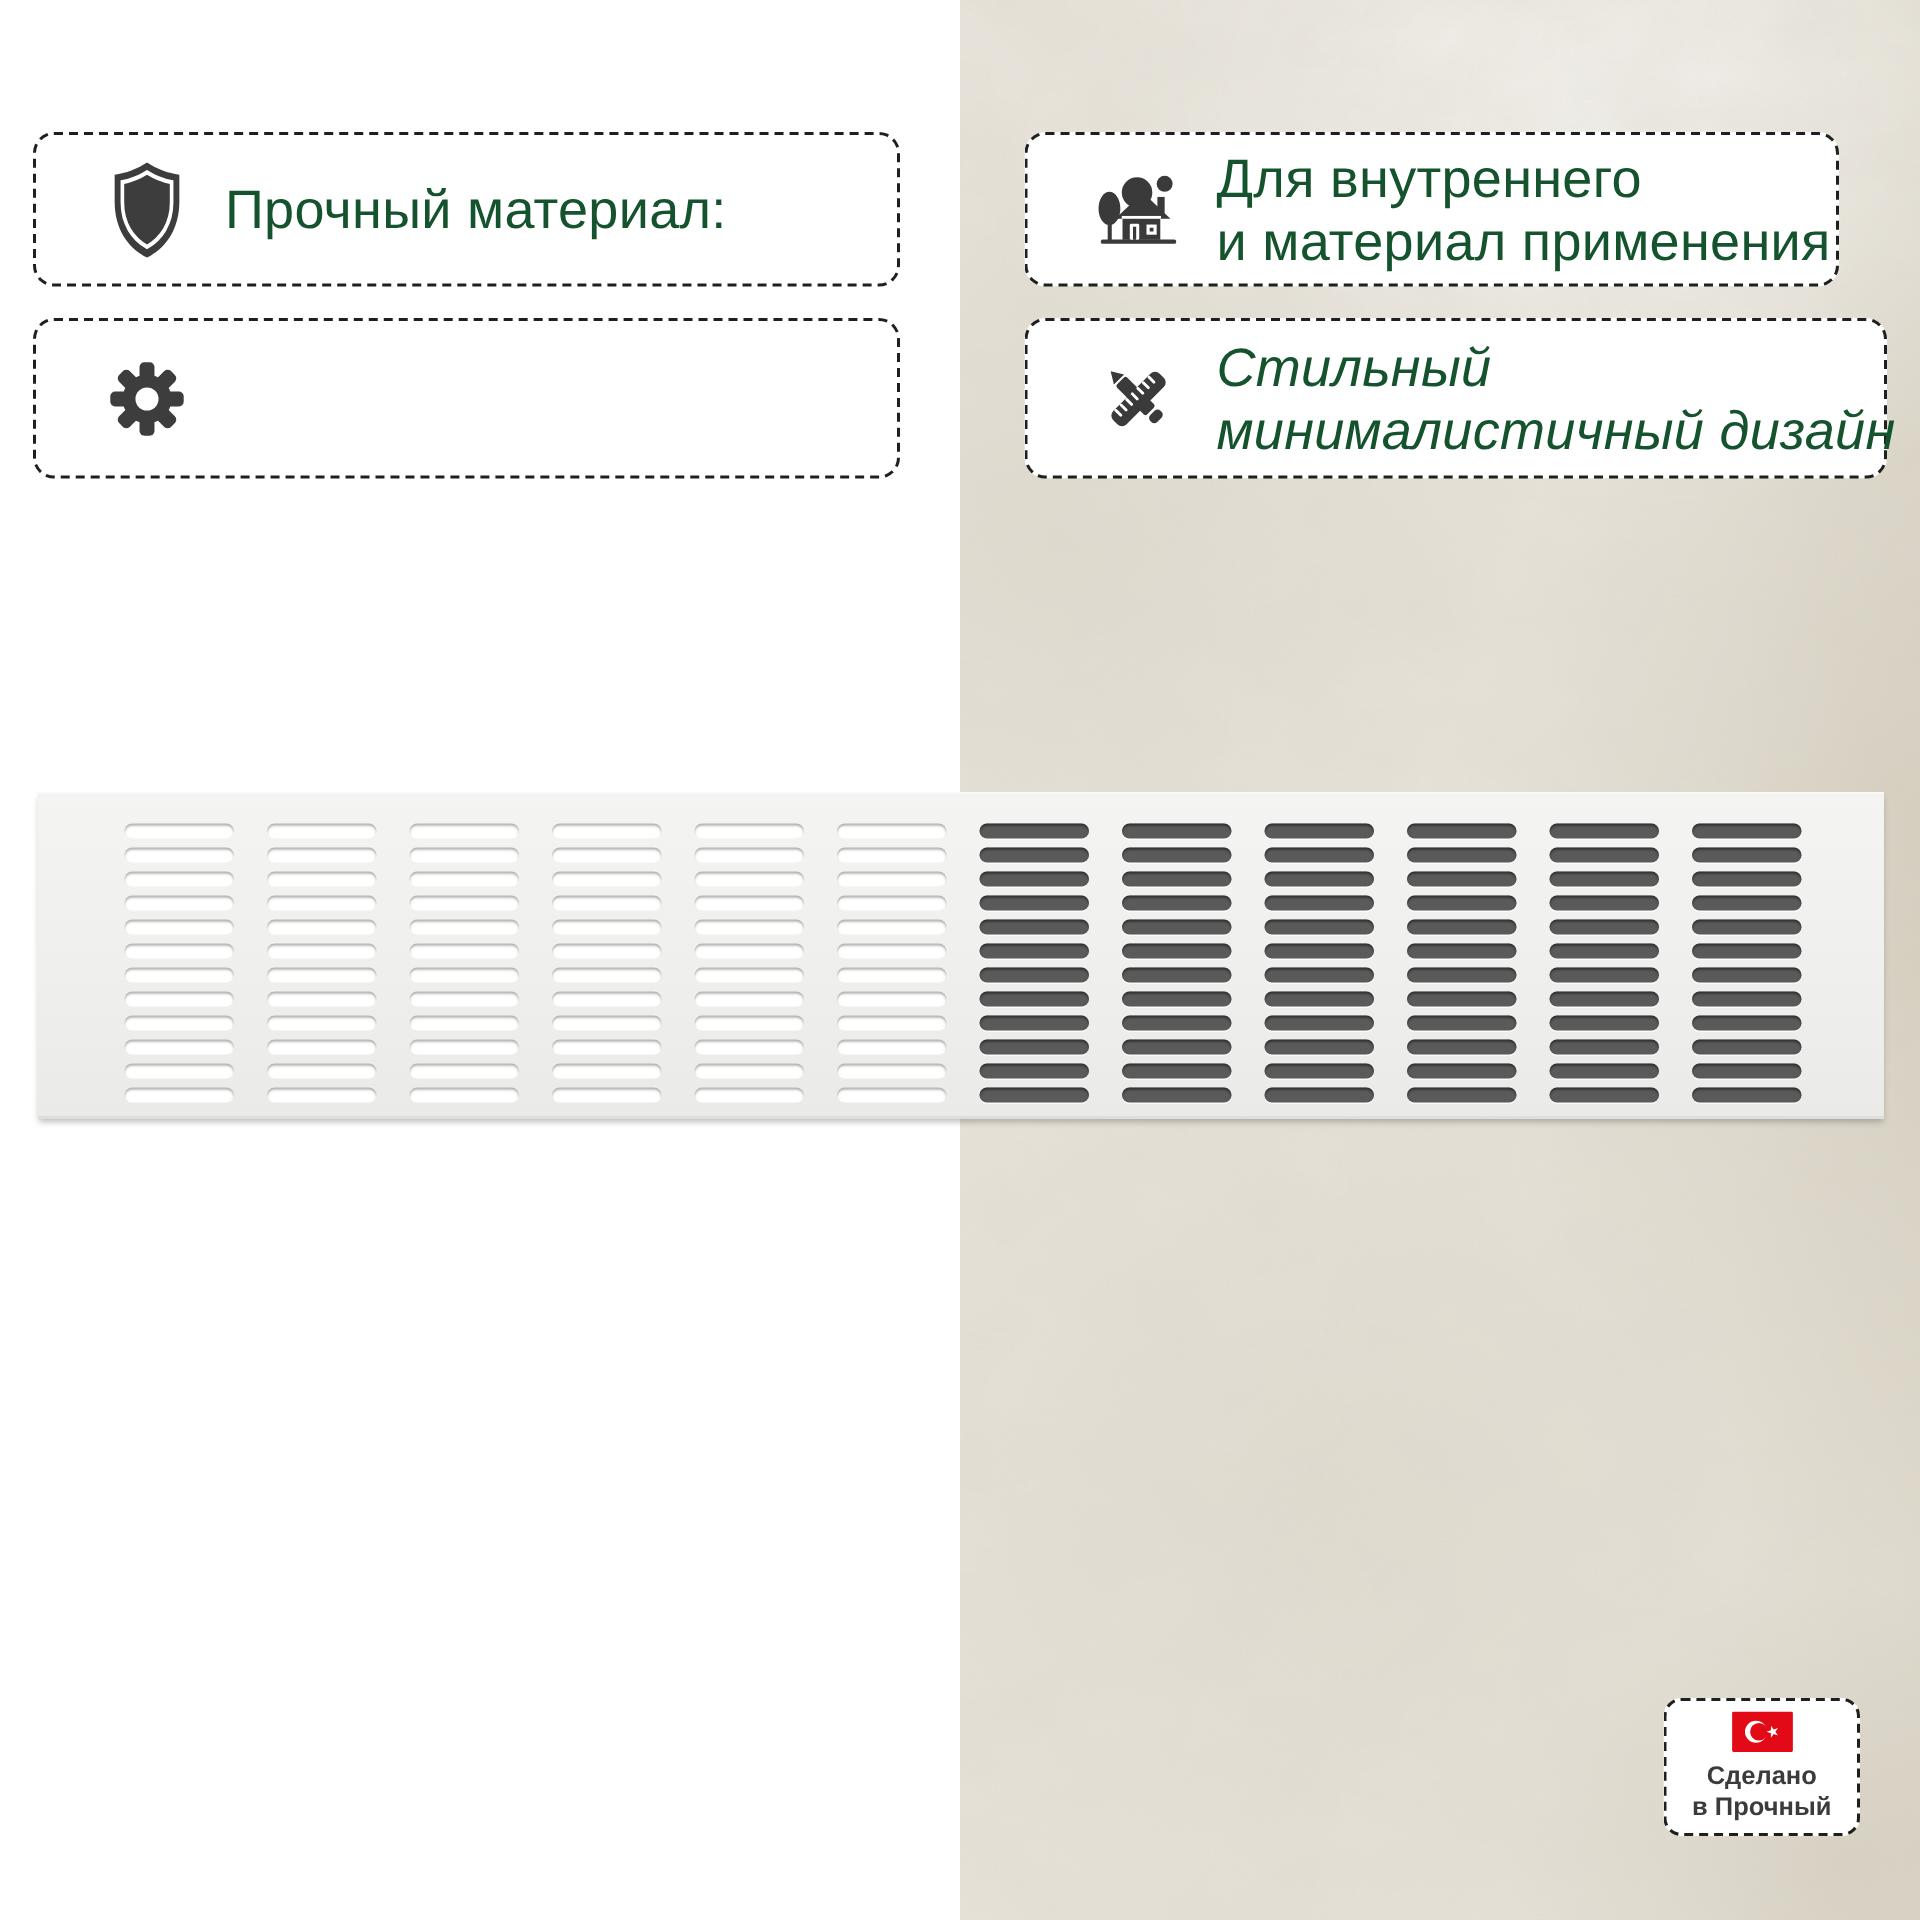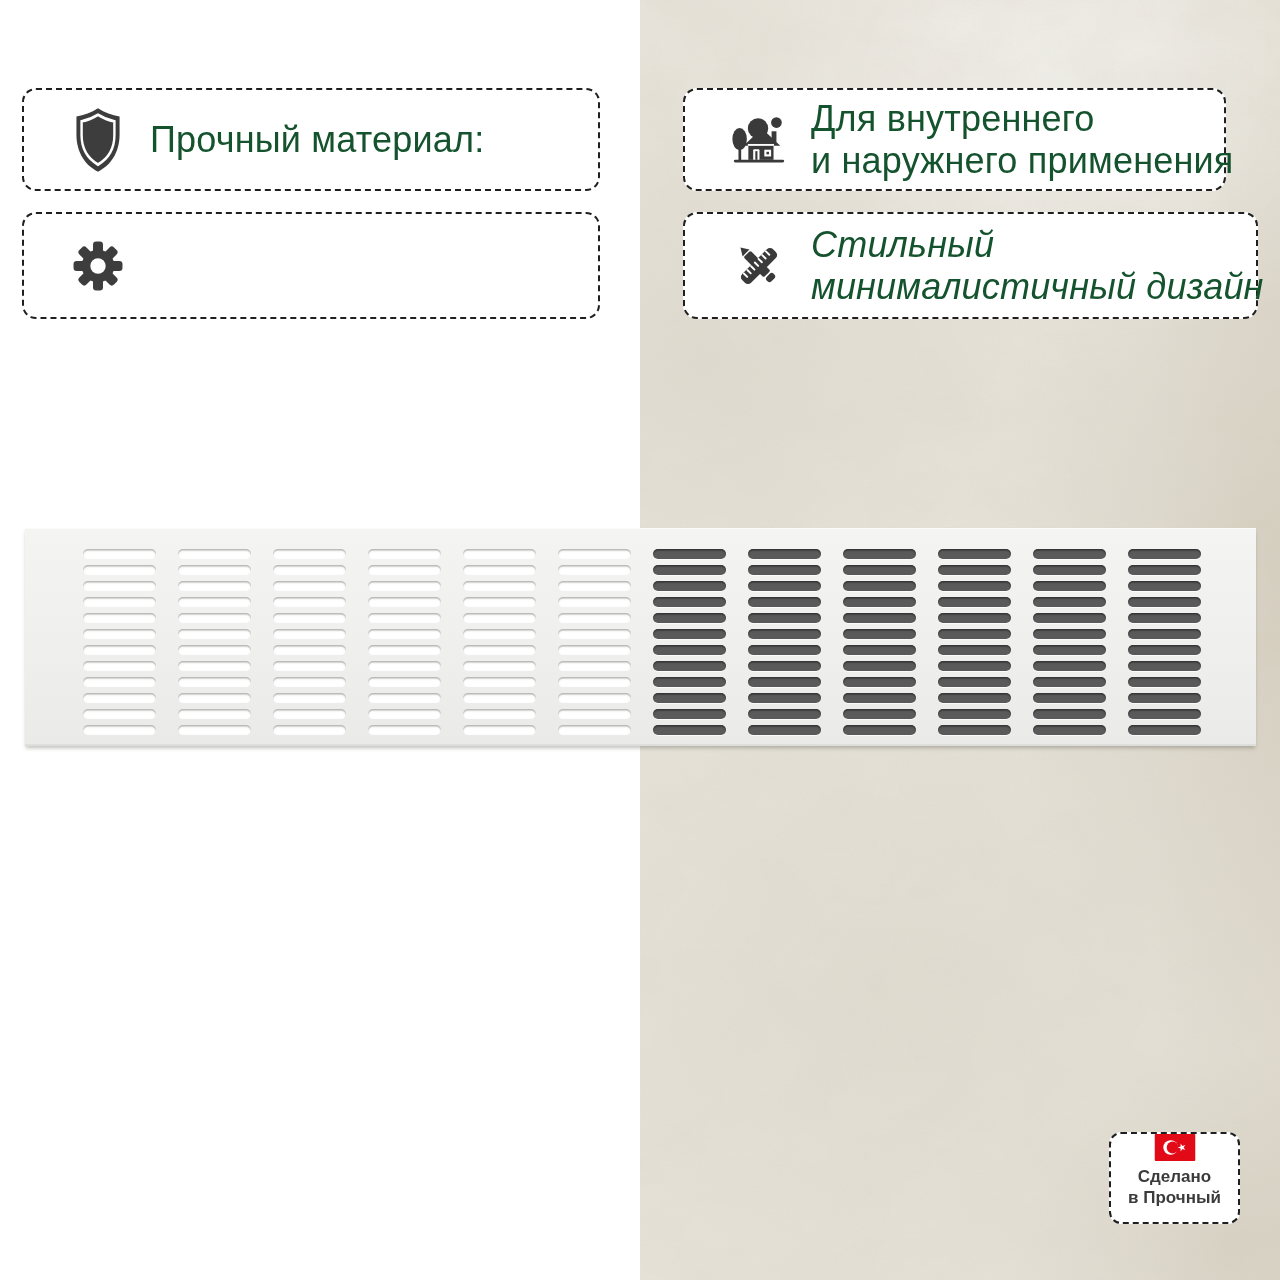--- a/index.html
+++ b/index.html
@@ -55,21 +55,21 @@
   }
   .slot-dark{
     background:#5a5a5a;
     box-shadow:inset 0 1.5px 1.5px rgba(0,0,0,0.45), 0 1px 0 rgba(255,255,255,0.75);
   }
 
   
   .badge{
     position:absolute;left:1109px;top:1132px;width:131px;height:92px;
     box-sizing:border-box;background:#ffffff;border:2px dashed #1f1f1f;border-radius:12px;
-    display:flex;flex-direction:column;align-items:center;gap:5px;
+    display:flex;flex-direction:column;align-items:center;justify-content:center;gap:5px;
   }
   .badge .flag svg{display:block;width:42px;height:27px;}
   .badge-text{font-size:17px;line-height:21px;font-weight:bold;color:#3b3b3b;text-align:center;}
   .badge-text span{display:block;}
 </style>
 </head>
 <body>
 
 <div class="canvas">
 
@@ -130,21 +130,21 @@
         </g>
         <rect x="20.5" y="36.1" width="27" height="1.9" fill="#ffffff"></rect>
         <rect x="26" y="41.5" width="6.5" height="11" rx="1" fill="#ffffff"></rect>
         <rect x="28.2" y="43.5" width="2.2" height="9" fill="#3a3a3a"></rect>
         <rect x="37.5" y="42" width="7" height="7" fill="#ffffff"></rect>
         <rect x="39.7" y="44.2" width="2.6" height="2.6" fill="#3a3a3a"></rect>
       </svg>
     </span>
     <div class="card-text">
       <span>Для внутреннего</span>
-      <span>и наружнего применения</span>
+      <span>и материал применения</span>
     </div>
   </div>
 
   <div class="card card-4">
     <span class="icon">
       <svg width="56" height="56" viewBox="0 0 64 64">
         <g fill="#3a3a3a">
           <g transform="rotate(-45 32 32)">
             <polygon points="26.5,11 32,2 37.5,11"></polygon>
             <rect x="26.5" y="12.5" width="11" height="32.5" rx="2"></rect>

